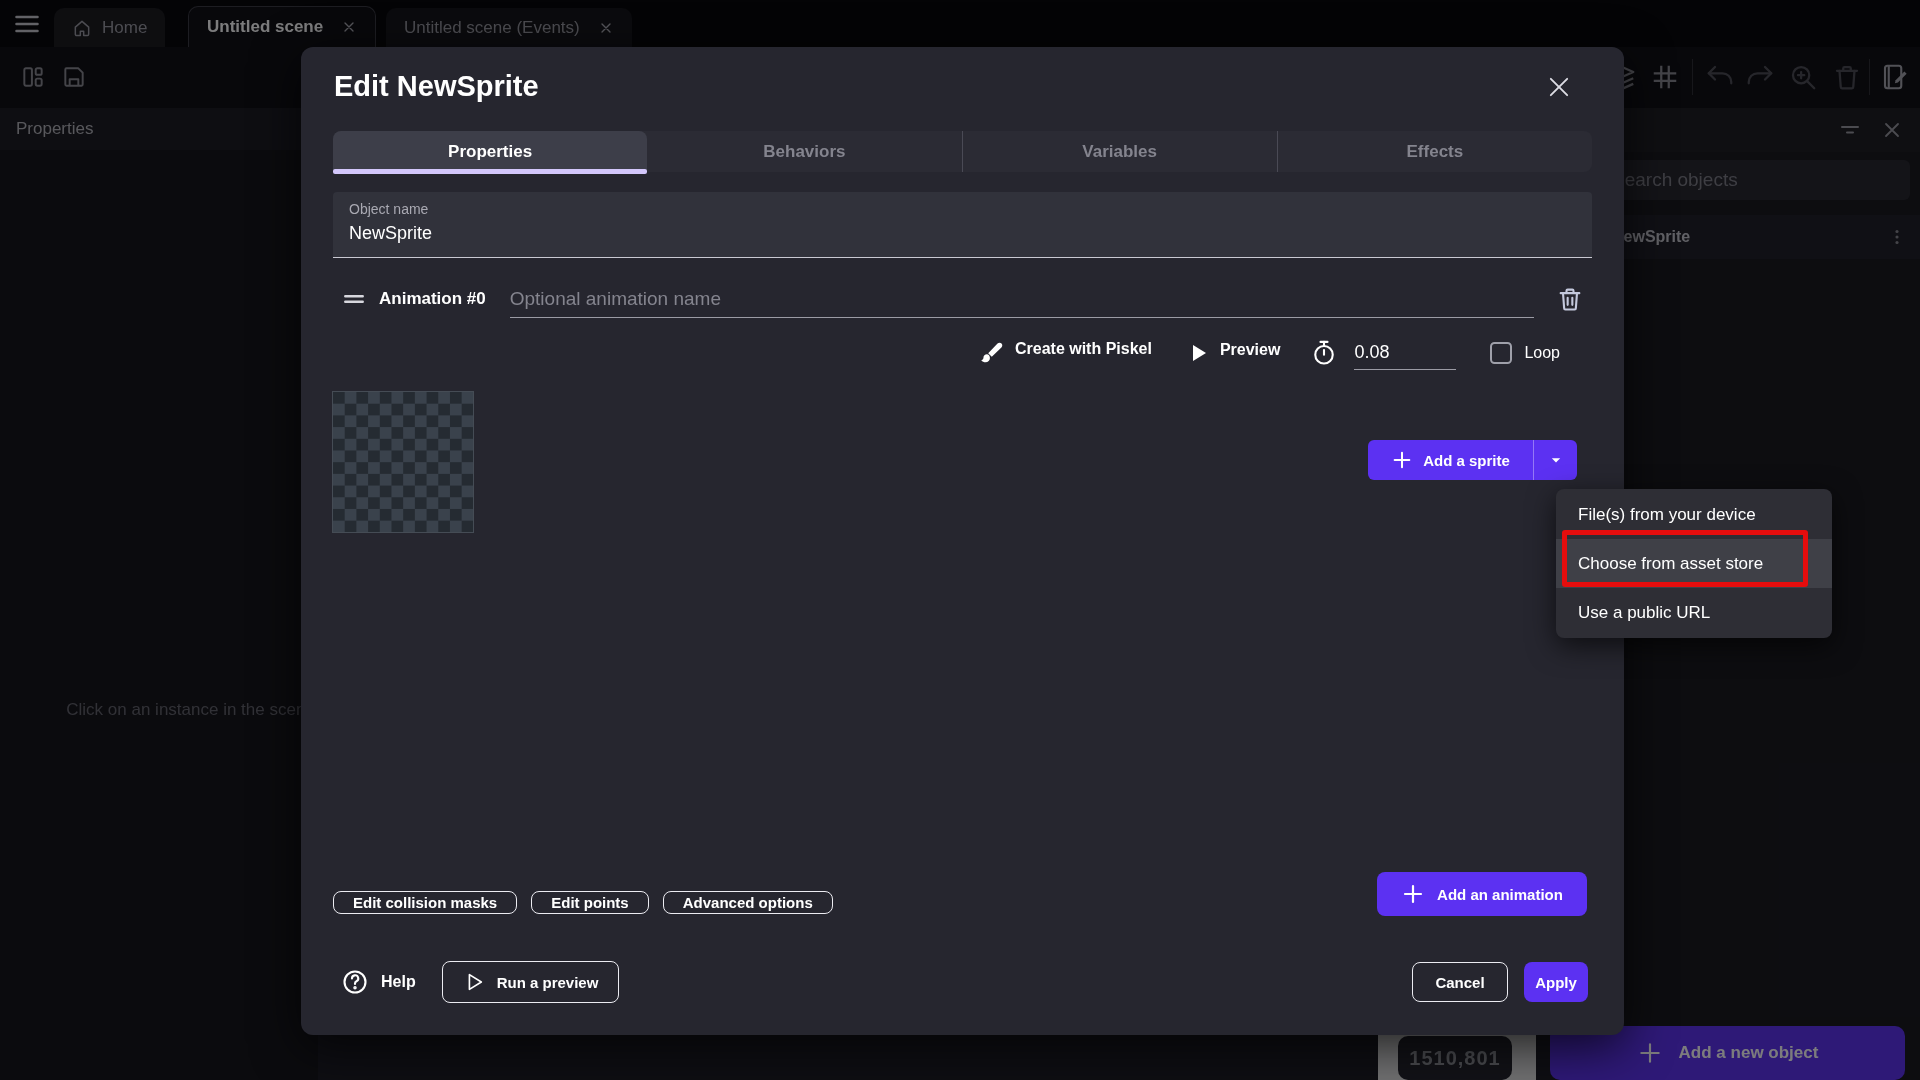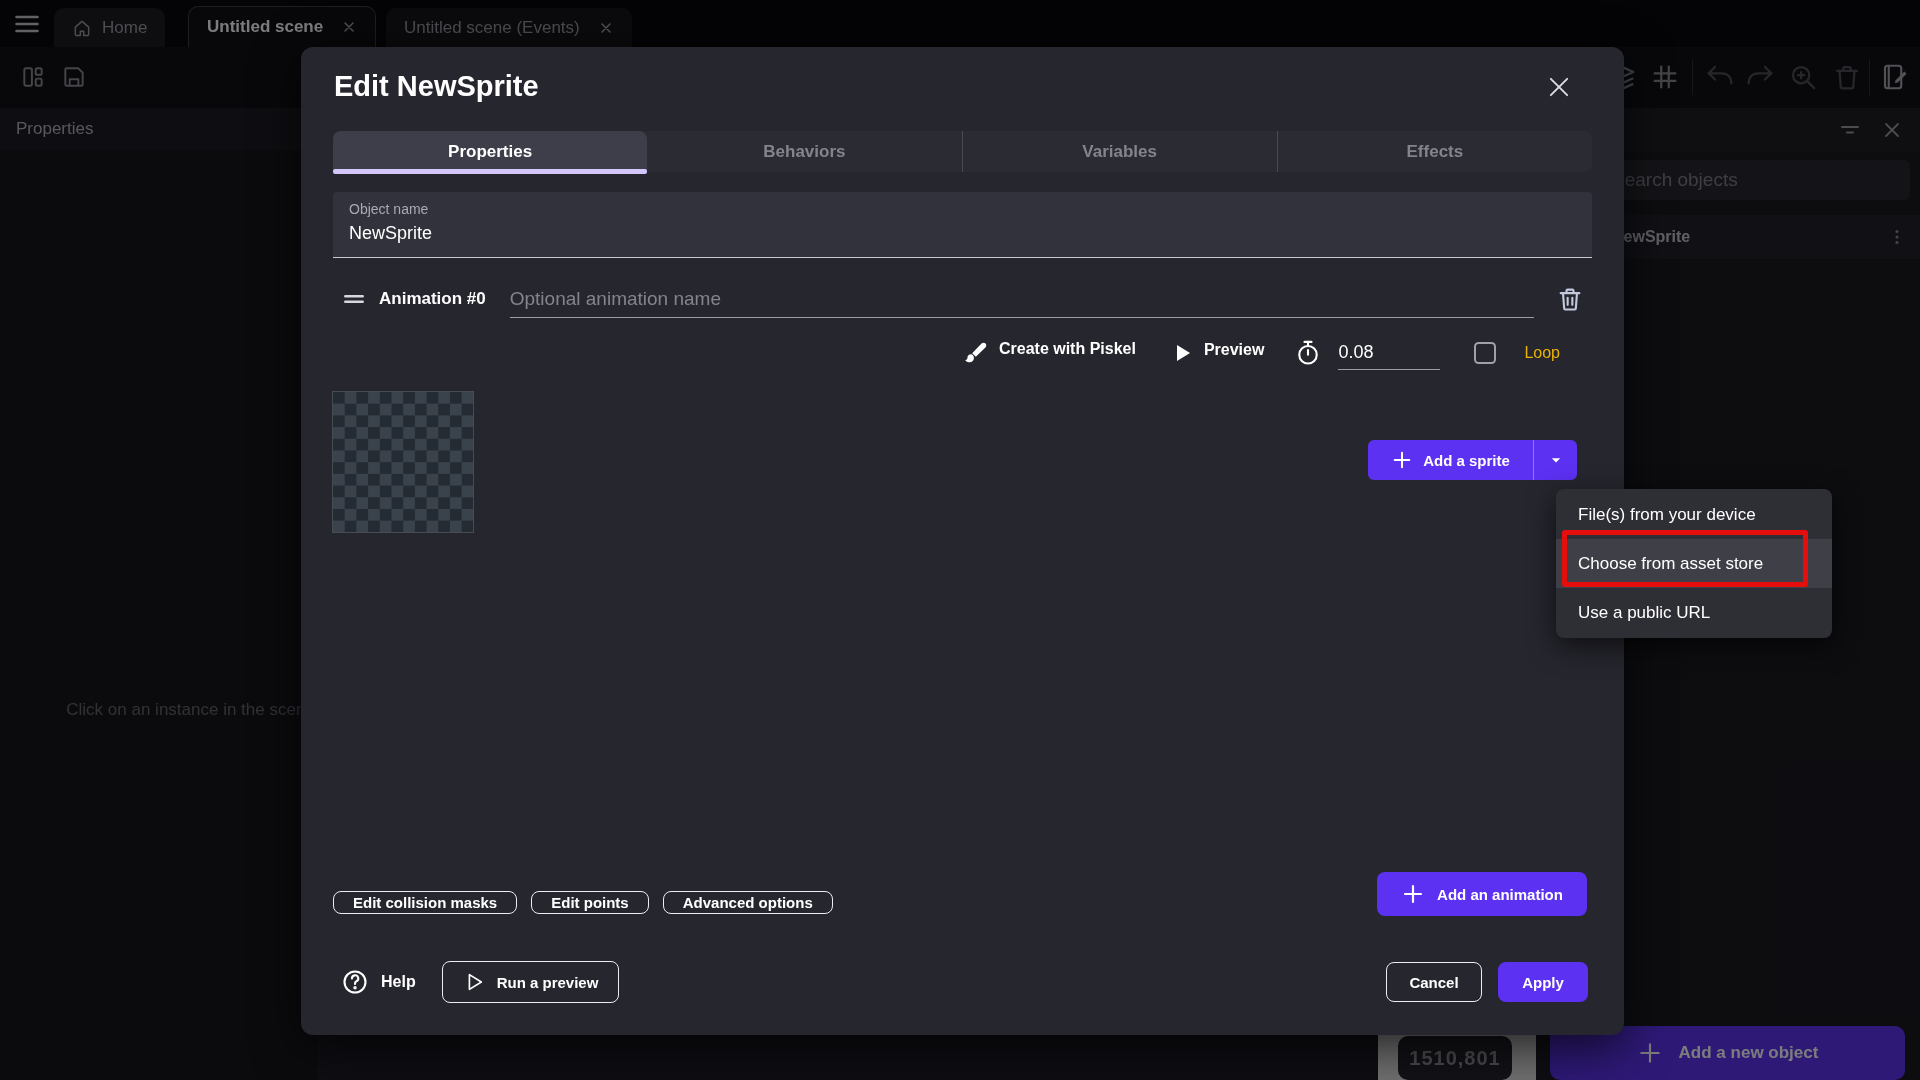--- a/index.html
+++ b/index.html
@@ -87,21 +87,21 @@
 
   #piskel-row { position:absolute; top:284px; left:620px; right:64px; height:44px;
                 display:flex; align-items:center; justify-content:flex-end; }
   .flat-btn { display:flex; gap:10px; color:#fff; font-weight:700; font-size:16px; }
   #timer-ic { width:28px; height:28px; color:#fff; margin-left:30px; }
   #frame-time-input { width:102px; margin-left:16px; background:transparent; border:none;
                       border-bottom:1px solid #9b9ba5; color:#fff; font-size:18px; height:34px;
                       font-family:"Liberation Sans", sans-serif; }
   #loop-checkbox { width:22px; height:22px; border:2.5px solid #9fa0aa; border-radius:4.5px;
                    margin-left:34px; }
-  #loop-label { color:#eab308; font-size:16px; margin-left:28px; }
+  #loop-label { color:#ffffff; font-size:16px; margin-left:12px; }
 
   #sprite-thumb { position:absolute; left:32px; top:345px; width:140px; height:140px;
                   outline:1px solid #454c55;
                   background:repeating-conic-gradient(#3a424c 0% 25%, #252b32 0% 50%);
                   background-size:23.4px 23.4px; }
 
   .purple-btn { background:#5c31f2; color:#fff; font-weight:700; border-radius:6px;
                 display:flex; align-items:center; }
   #add-sprite-btn { position:absolute; left:1067px; top:393px; width:209px; height:40px; font-size:15px; }
   #add-sprite-main { flex:1; display:flex; align-items:center; justify-content:center; gap:10px; height:100%; }
@@ -116,21 +116,21 @@
 
   #add-anim-btn { position:absolute; right:37px; top:825px; width:210px; height:44px;
                   border-radius:8px; justify-content:center; gap:12px; font-size:15px; }
 
   #modal-footer { position:absolute; left:40px; right:36px; top:913px; height:44px;
                   display:flex; align-items:center; }
   #help-btn { display:flex; align-items:center; gap:12px; color:#fff; font-weight:700; font-size:16px; }
   #run-preview-btn { margin-left:26px; height:42px; padding:0 20px; gap:12px; }
   #footer-spacer { flex:1; }
   #cancel-btn { width:96px; height:40px; }
-  #apply-btn { width:90px; height:40px; border-radius:8px; justify-content:center;
+  #apply-btn { width:64px; height:40px; border-radius:8px; justify-content:center;
                font-size:15px; margin-left:16px; }
 
   
   #sprite-menu { position:absolute; left:1556px; top:489px; width:276px; background:#2e2e35;
                  border-radius:8px; box-shadow:0 8px 28px rgba(0,0,0,0.65); z-index:20;
                  padding:1px 0; }
   .menu-item { height:49px; display:flex; align-items:center; padding-left:22px; color:#fff;
                font-size:17px; font-weight:500; }
   .menu-item.highlight { background:#3f4047; }
 

